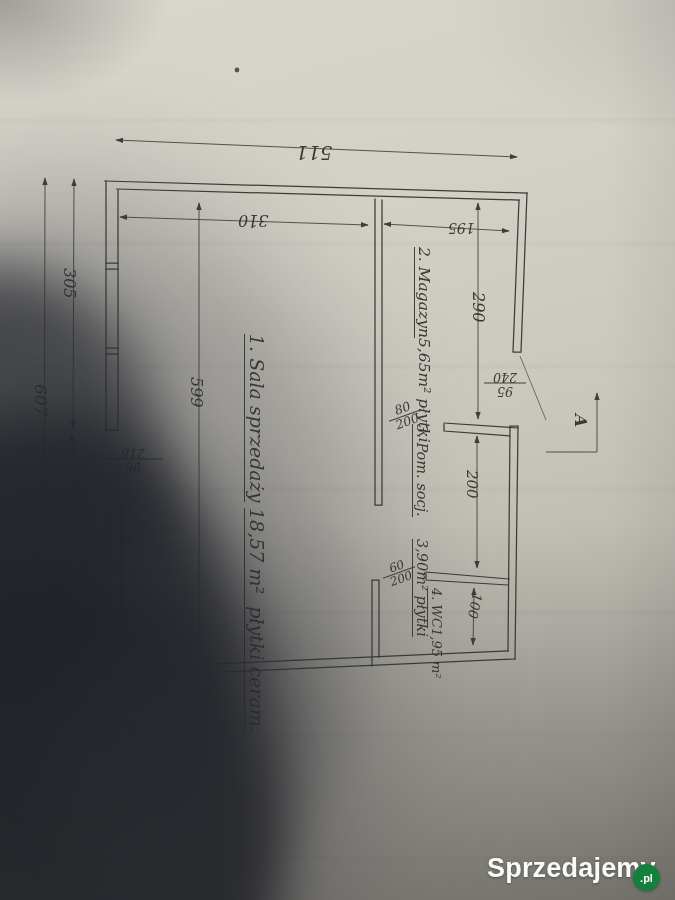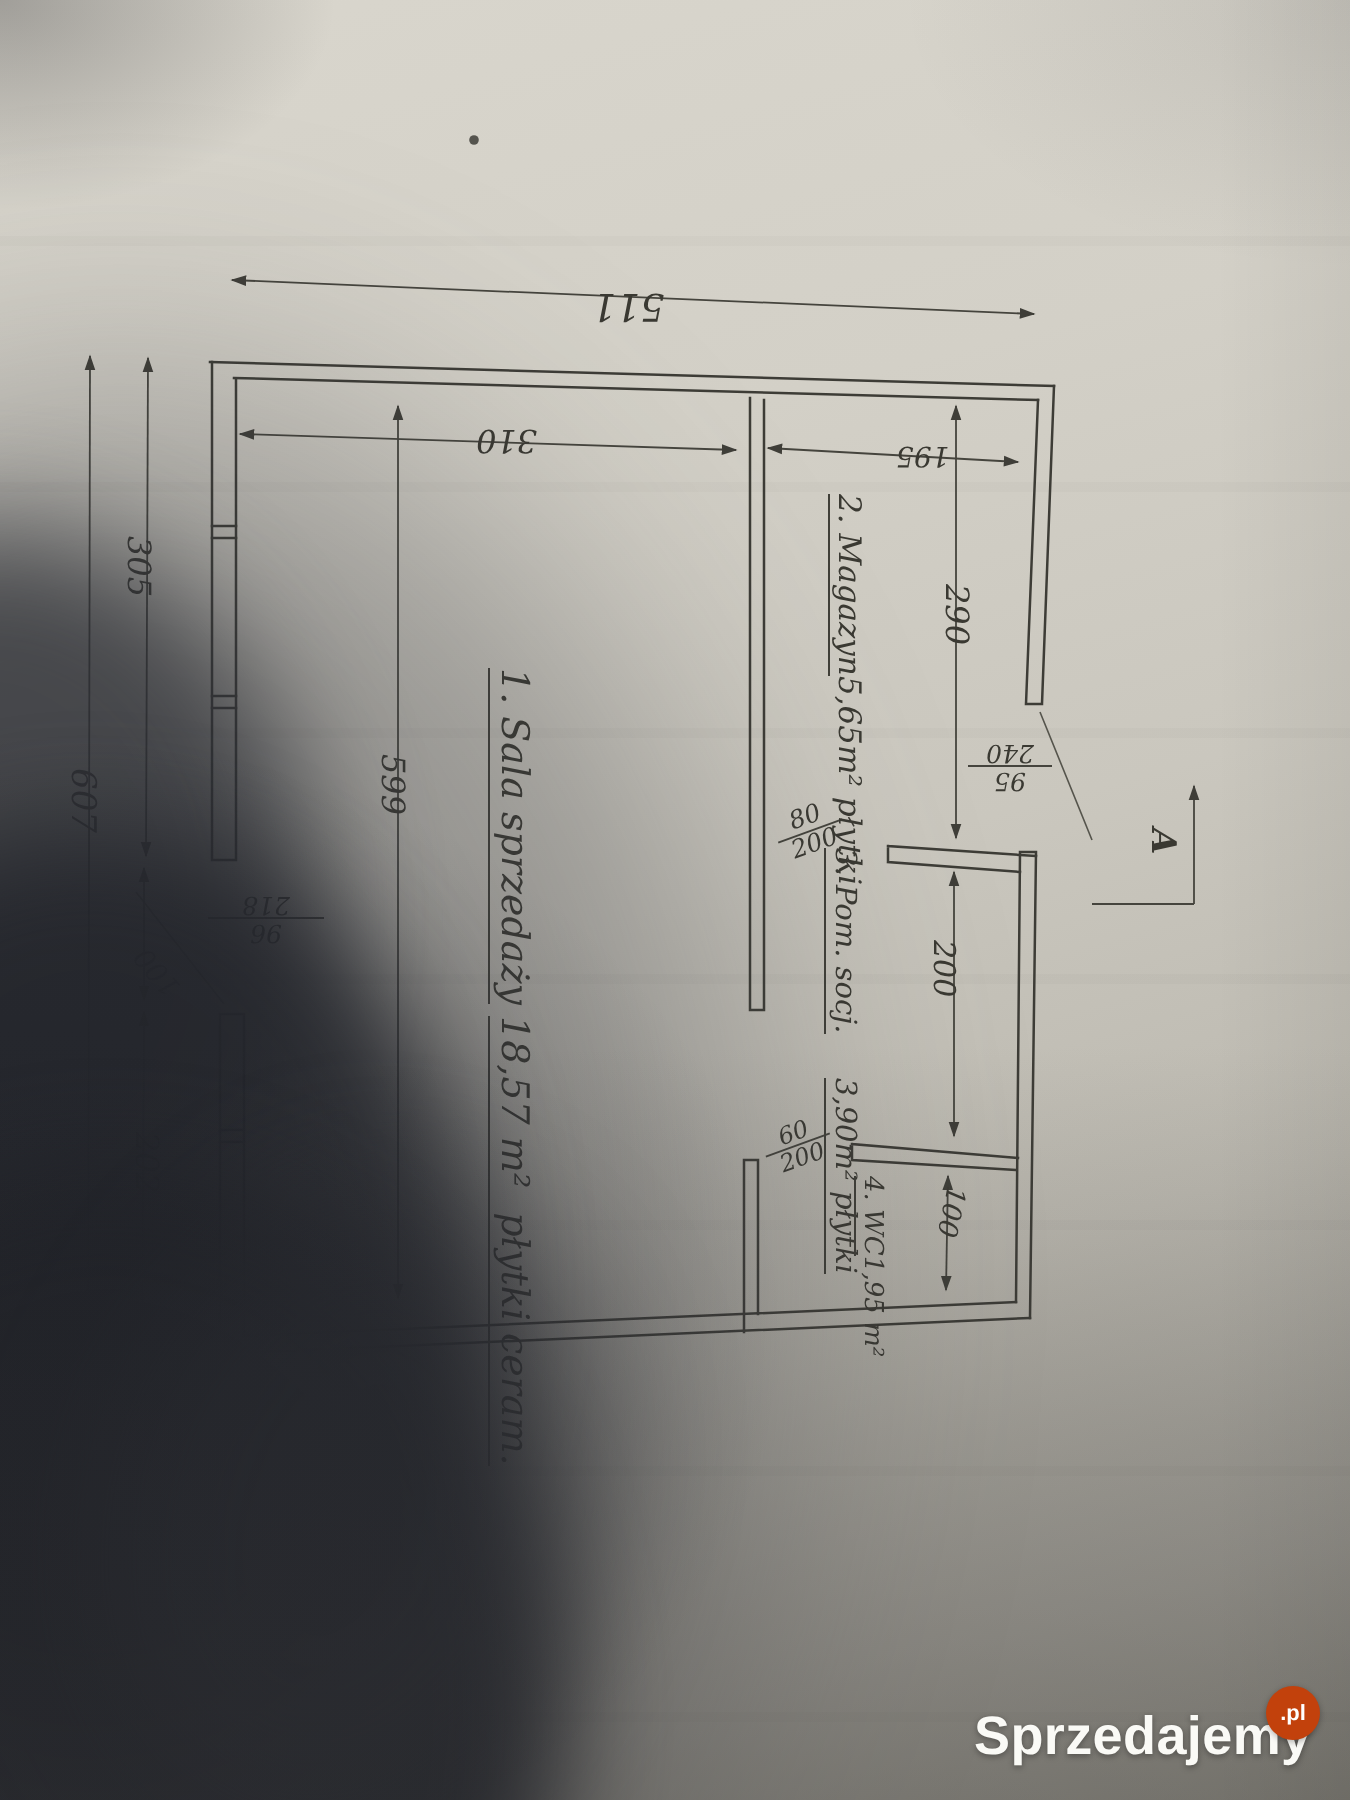--- a/index.html
+++ b/index.html
@@ -163,17 +163,17 @@
 
   <div class="sh shwide"></div>
   <div class="sh sh1"></div>
   <div class="sh sh2"></div>
   <div class="sh sh3"></div>
   <div class="sh sh4"></div>
   <div class="shade"></div>
 
   <div id="wm">
     <div class="brand">Sprzedajemy</div>
-    <div class="badge" style="background: #c2410c;">
+    <div class="badge" style="background: #15803d; margin-top: 21px;">
       <span>.pl</span>
     </div>
   </div>
 </div>
 
 </body></html>

